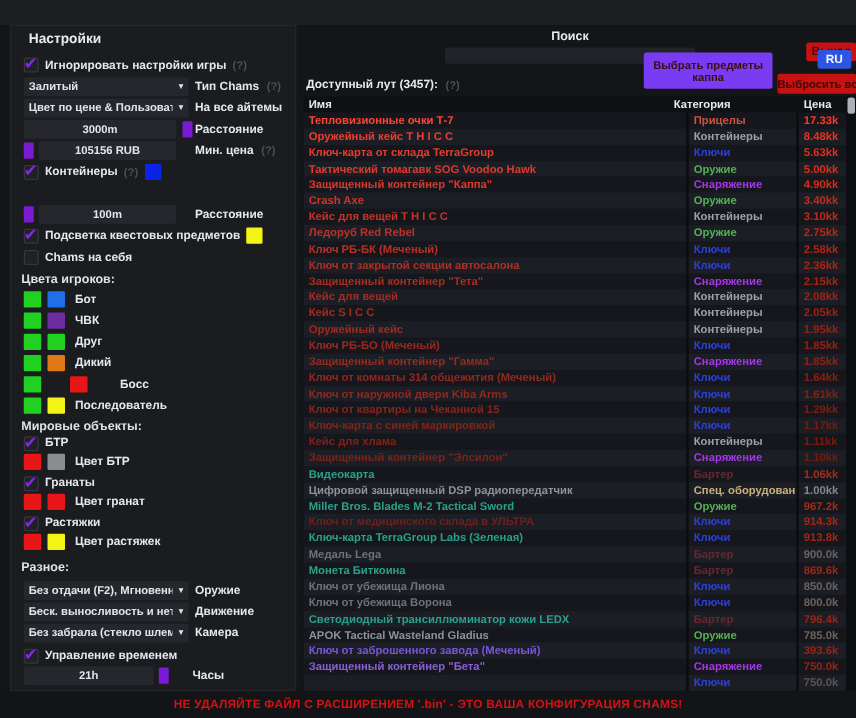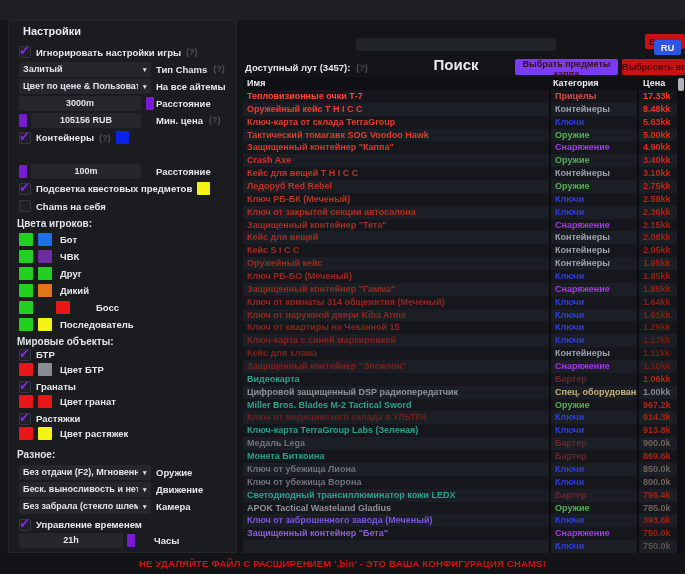--- a/index.html
+++ b/index.html
@@ -29,32 +29,32 @@
   .inp { position:absolute; top:0; height:15px; background:#25272d; border-radius:2px; text-align:center; line-height:15px; font-size:9px; font-weight:bold; color:#e2e5ea; }
   .sw { display:inline-block; width:8px; height:13px; border-radius:1px; }
   .swq { width:13px; height:13px; }
   .cb { position:relative; width:12px; height:12px; background:#1f2127; border:1px solid #34373f; border-radius:2px; flex:none; }
   .cb.checked::after { content:"\2714"; position:absolute; left:-1px; top:-4px; color:#8226e8; font-size:13px; font-weight:bold; }
   .lbl-at { position:absolute; left:137px; top:0; line-height:15px; display:flex; gap:6px; align-items:center; }
   .crow { position:absolute; left:10px; height:13px; display:flex; align-items:center; }
   .crow .s { width:14px; height:13px; border-radius:1px; margin-right:5px; flex:none; }
   .crow .s2 { margin-right:8px; }
   
-  .search-label { left:356px; top:24px; width:200px; text-align:center; font-size:15px; font-weight:bold; color:#e8eaee;margin-top:32px; }
+  .search-label { left:356px; top:24px; width:200px; text-align:center; font-size:10px; font-weight:bold; color:#e8eaee; }
   .search-input { left:356px; top:38px; width:200px; height:13px; background:#20232a; border:none; border-radius:2px; color:#dde0e5; font-size:9px; padding:0 5px; font-family:inherit; }
   .btn { border:none; font-family:inherit; font-weight:bold; border-radius:2px; cursor:pointer; }
   .btn-exit { left:645px; top:34px; width:40px; height:15px; background:#c81212; color:#4b0808; font-size:9.5px; }
   .btn-ru { left:654px; top:40px; width:27px; height:15px; background:#2b55e2; color:#f2f4ff; font-size:9.5px; }
   .loot-head { left:245px; top:62px; display:flex; gap:6px; align-items:center; }
   .loot-head .t { font-size:9.5px; font-weight:bold; color:#e8eaee; }
-  .btn-kappa { left:515px; top:59px; width:103px; height:16px; background:#7a3cf2; color:#3c0d12; font-size:9px; }
+  .btn-kappa { left:515px; top:42px; width:103px; height:29px; background:#7a3cf2; color:#3c0d12; font-size:9px; }
   .btn-drop { left:622px; top:59px; width:63px; height:16px; background:#c81212; color:#3d0808; font-size:9px; overflow:hidden; white-space:nowrap; }
   .thead { left:243px; top:77px; width:434px; height:13px; background:#0e1014; }
   .thead span { position:absolute; top:0; line-height:13px; font-size:9px; font-weight:bold; color:#e8eaee; }
-  .th-name { left:4px; } .th-cat { left:310px; } .th-price { left:400px; }
+  .th-name { left:4px; } .th-cat { left:296px; } .th-price { left:400px; }
   .tbody { left:243px; top:90px; width:434px; height:463px; overflow:hidden; background:#15171c; }
   .trow { position:relative; width:100%; height:12.861px; display:flex; }
   .trow:nth-child(even) { background:#1b1e24; }
   .trow span { line-height:12.861px; font-size:9px; font-weight:bold; white-space:nowrap; overflow:hidden; }
   .c-name { width:306px; padding-left:4px; flex:none; }
   .c-cat { width:88px; padding-left:4px; flex:none; border-left:2px solid #0b0c0f; }
   .c-price { width:34px; padding-left:4px; flex:none; border-left:2px solid #0b0c0f; } 
   .sbar { left:677px; top:77px; width:8px; height:476px; background:#0d0e12; }
   .sthumb { position:absolute; left:1px; top:1px; width:6px; height:13px; background:#aeb2b8; border-radius:2px; }
 </style>

